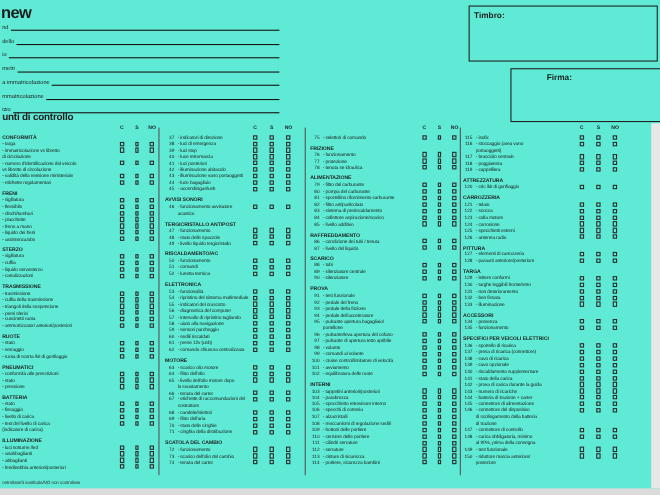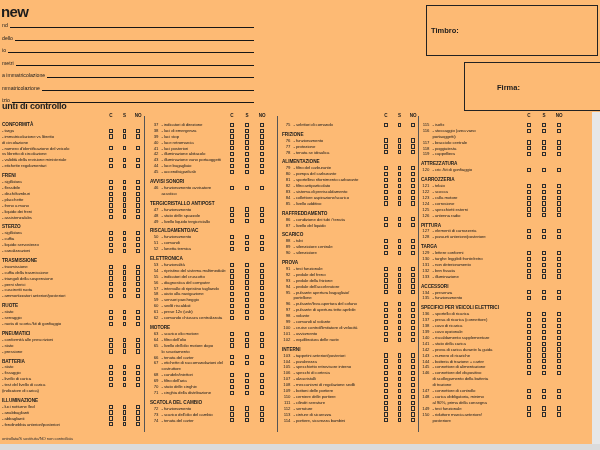--- a/index.html
+++ b/index.html
@@ -1,32 +1,32 @@
 <!DOCTYPE html>
 <html><head>
 <meta charset="utf-8">
 <style>
   html,body{margin:0;padding:0;background:#cfcfcf;}
-  #shot{position:relative;width:600px;height:450px;background:#fdba74;overflow:hidden;
+  #shot{position:relative;width:600px;height:450px;background:#5eead4;overflow:hidden;
         font-family:"Liberation Sans",sans-serif;color:#1c1c1c;}
   
   .gutter-right{position:absolute;left:592px;top:112px;width:8px;height:332px;background:#e7e7e7;}
   .gutter-bottom{position:absolute;left:0;top:444px;width:600px;height:6px;background:#dbdbdb;}
 
   
   .logo{position:absolute;left:1px;top:3px;font-size:15px;font-weight:800;letter-spacing:-0.6px;}
   .fields{position:absolute;left:2px;top:0;width:252px;}
   .field{position:absolute;left:0;width:252px;display:flex;align-items:flex-end;height:8px;}
   .f-lbl{font-size:5.2px;line-height:6px;flex:none;}
   .f-line{flex:1;margin-left:2px;border-bottom:0.8px solid #161616;height:6px;}
   .page-title{position:absolute;left:2px;top:101px;font-size:9px;font-weight:800;letter-spacing:-0.2px;text-align:right;}
 
   .stamp-box{position:absolute;left:426px;top:5px;width:170px;height:49px;border:1.2px solid #222;}
   .sign-box{position:absolute;left:464px;top:62px;width:146px;height:47px;border:1.2px solid #222;padding-left:28px;}
-  .box-label{font-size:7.5px;font-weight:800;padding:3px 0 0 4px;margin-top:17px;}
+  .box-label{font-size:7.5px;font-weight:800;padding:3px 0 0 4px;}
 
   
   .colgroup{position:absolute;top:113px;}
   #col0{left:2px;width:138px;--bw:31px;}
   #col1{left:150px;width:114px;--bw:34px;}
   #col2{left:282px;width:133px;--bw:31px;}
   #col3{left:421px;width:140px;--bw:34px;}
   .vline{position:absolute;top:116px;height:316px;width:0;border-left:0.7px solid #555;}
   #vl0{left:144px;} #vl1{left:277px;} #vl2{left:417.5px;}
 

